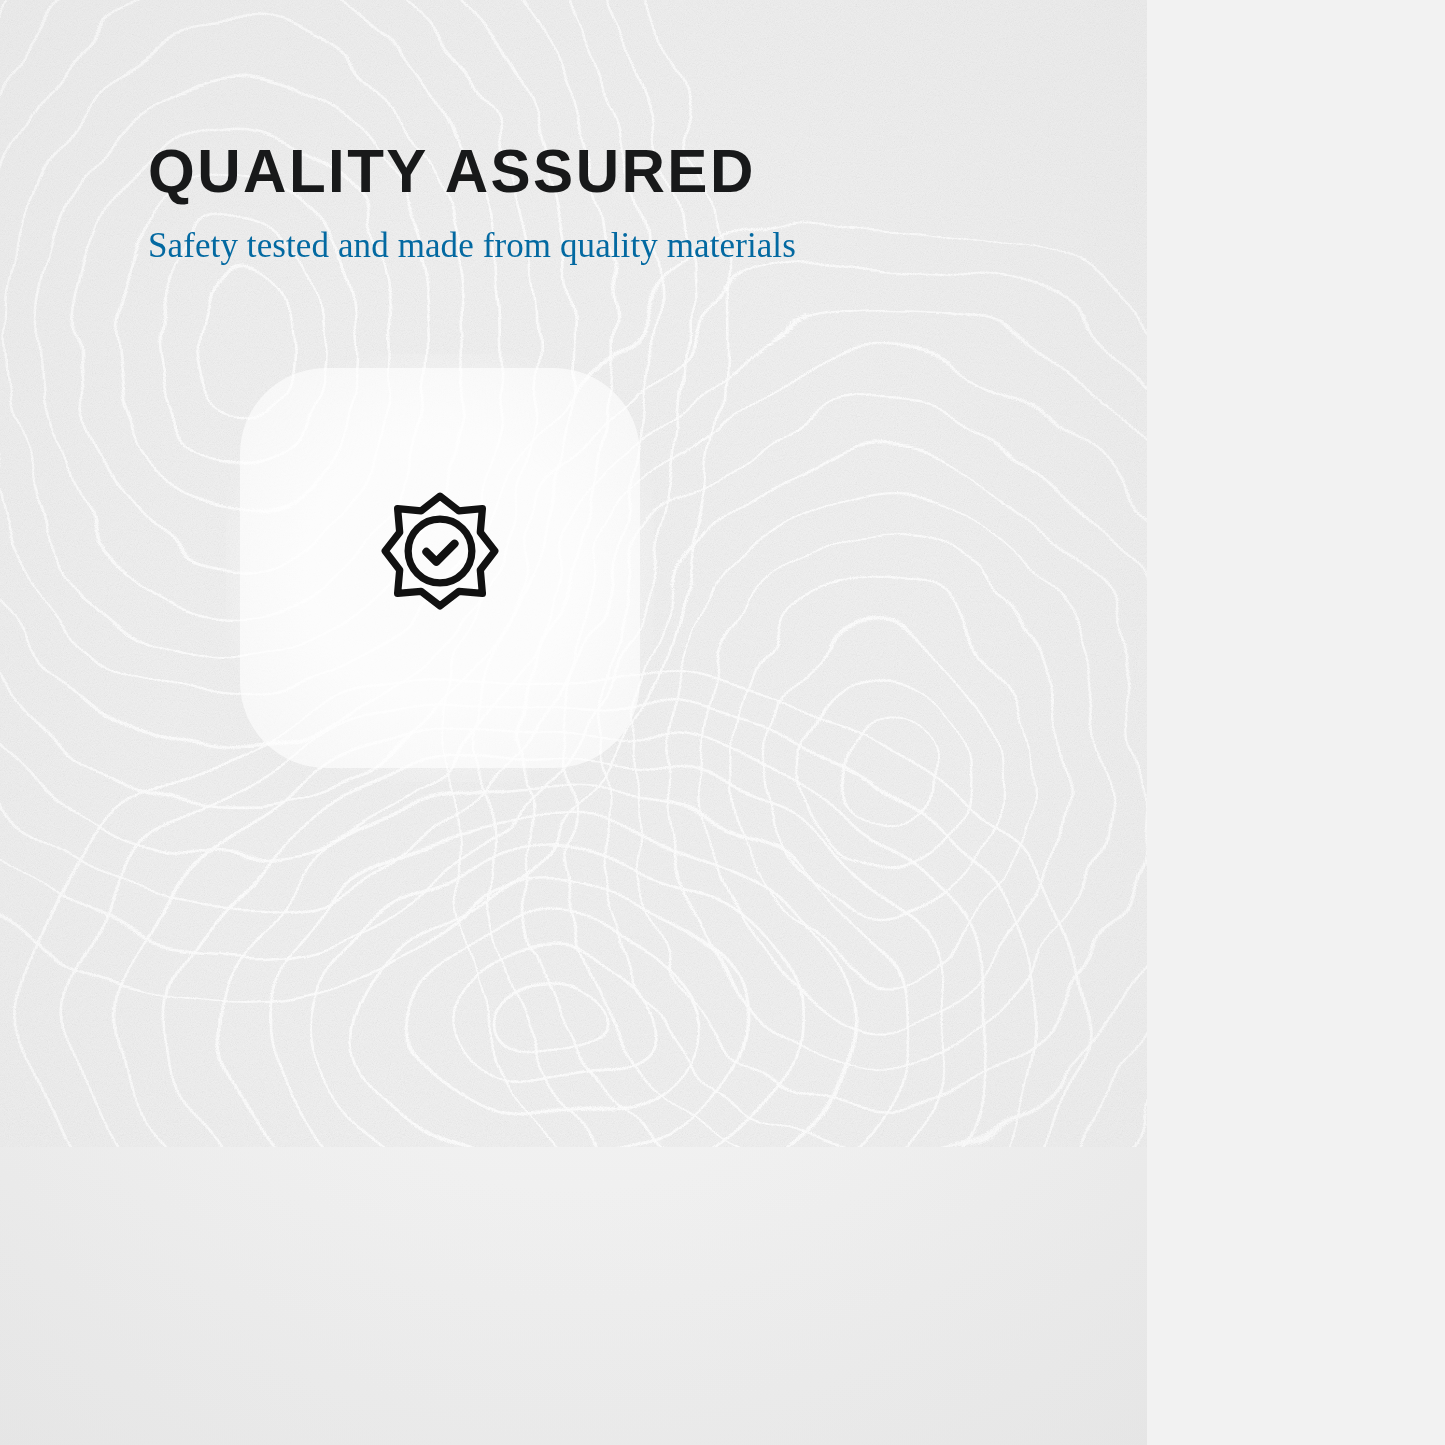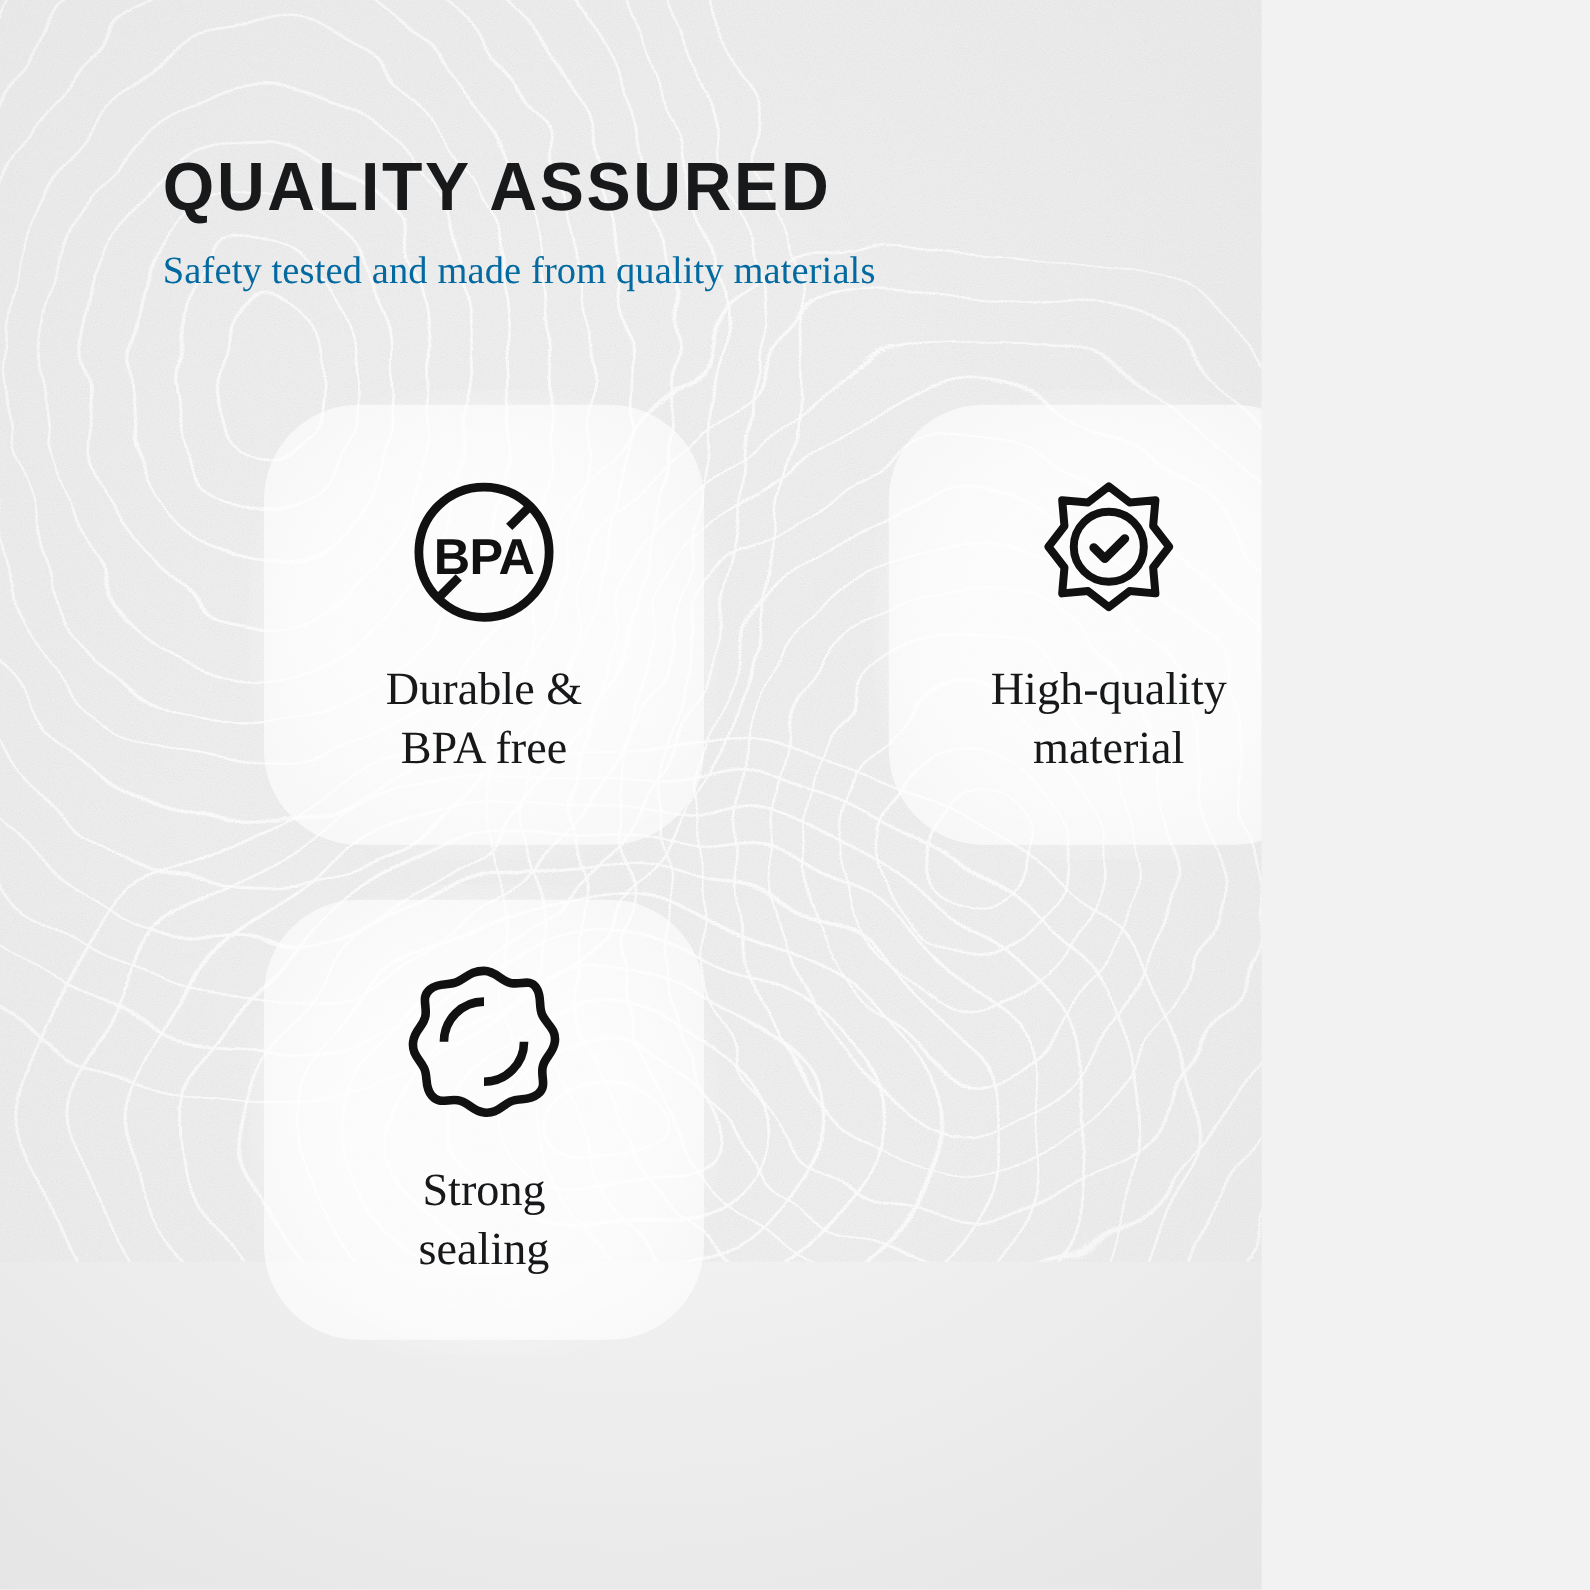--- a/index.html
+++ b/index.html
@@ -231,75 +231,30 @@
 
   <div class="bg-layer" id="bg-vignette"></div>
 
   <div id="header">
     <div id="page-title">QUALITY ASSURED</div>
     <div id="page-subtitle">Safety tested and made from quality materials</div>
   </div>
 
   <div id="feature-grid">
 
-    <div class="feature-card" id="card-0">
-      <div class="icon-wrap">
-        <svg width="148" height="148" viewBox="0 0 100 100" xmlns="http://www.w3.org/2000/svg">
-          <circle cx="50" cy="50" r="40" fill="none" stroke="#111" stroke-width="5.4"></circle>
-
-          <line x1="22" y1="78" x2="34.5" y2="65.5" stroke="#111" stroke-width="5.4" stroke-linecap="butt"></line>
-          <line x1="65.5" y1="34.5" x2="78" y2="22" stroke="#111" stroke-width="5.4" stroke-linecap="butt"></line>
-          <text x="50" y="63.5" text-anchor="middle" font-family="Liberation Sans, DejaVu Sans, sans-serif" font-weight="700" font-size="31" letter-spacing="-0.5" fill="#111">BPA</text>
-        </svg>
-      </div>
-      <div class="feature-label">Durable &amp;
-BPA free</div>
-    </div>
 
     <div class="feature-card" id="card-1">
       <div class="icon-wrap">
         <svg width="130" height="130" viewBox="0 0 100 100" xmlns="http://www.w3.org/2000/svg">
 
           <path d="M50 4 L64.5 15.2 L82.6 13.6 L81.0 31.7 L92.2 46.2 L81.0 60.7
                    L82.6 78.8 L64.5 77.2 L50 88.4 L35.5 77.2 L17.4 78.8 L19.0 60.7
                    L7.8 46.2 L19.0 31.7 L17.4 13.6 L35.5 15.2 Z" fill="none" stroke="#111" stroke-width="5.6" stroke-linejoin="round"></path>
           <circle cx="50" cy="46.2" r="24.5" fill="none" stroke="#111" stroke-width="5.6"></circle>
           <path d="M39.5 46.8 L47.2 54.5 L61.2 40.5" fill="none" stroke="#111" stroke-width="6.2" stroke-linecap="round" stroke-linejoin="round"></path>
         </svg>
       </div>
-      <div class="feature-label">High-quality
-material</div>
     </div>
 
 
-    <div class="feature-card" id="card-3">
-      <div class="icon-wrap">
-        <svg width="140" height="140" viewBox="0 0 100 100" xmlns="http://www.w3.org/2000/svg">
-
-          <path d="M50 4
-                   C58 4 61 11 68 12
-                   C75 13 80 9 84 15
-                   C88 21 85 27 88 33
-                   C91 39 97 42 96 50
-                   C95 58 89 60 88 67
-                   C87 74 91 79 85 84
-                   C79 89 73 86 67 89
-                   C61 92 58 97 50 96
-                   C42 95 40 89 33 88
-                   C26 87 21 91 16 85
-                   C11 79 14 73 11 67
-                   C8 61 3 58 4 50
-                   C5 42 11 40 12 33
-                   C13 26 9 21 15 16
-                   C21 11 27 14 33 11
-                   C39 8 42 4 50 4 Z" fill="none" stroke="#111" stroke-width="5.6" stroke-linejoin="round"></path>
-
-          <path d="M50 24 A26 26 0 0 0 24 50" fill="none" stroke="#111" stroke-width="5.6" stroke-linecap="butt"></path>
-
-          <path d="M50 76 A26 26 0 0 0 76 50" fill="none" stroke="#111" stroke-width="5.6" stroke-linecap="butt"></path>
-        </svg>
-      </div>
-      <div class="feature-label">Strong
-sealing</div>
-    </div>
 
   </div>
 </div>
 
 </body></html>

